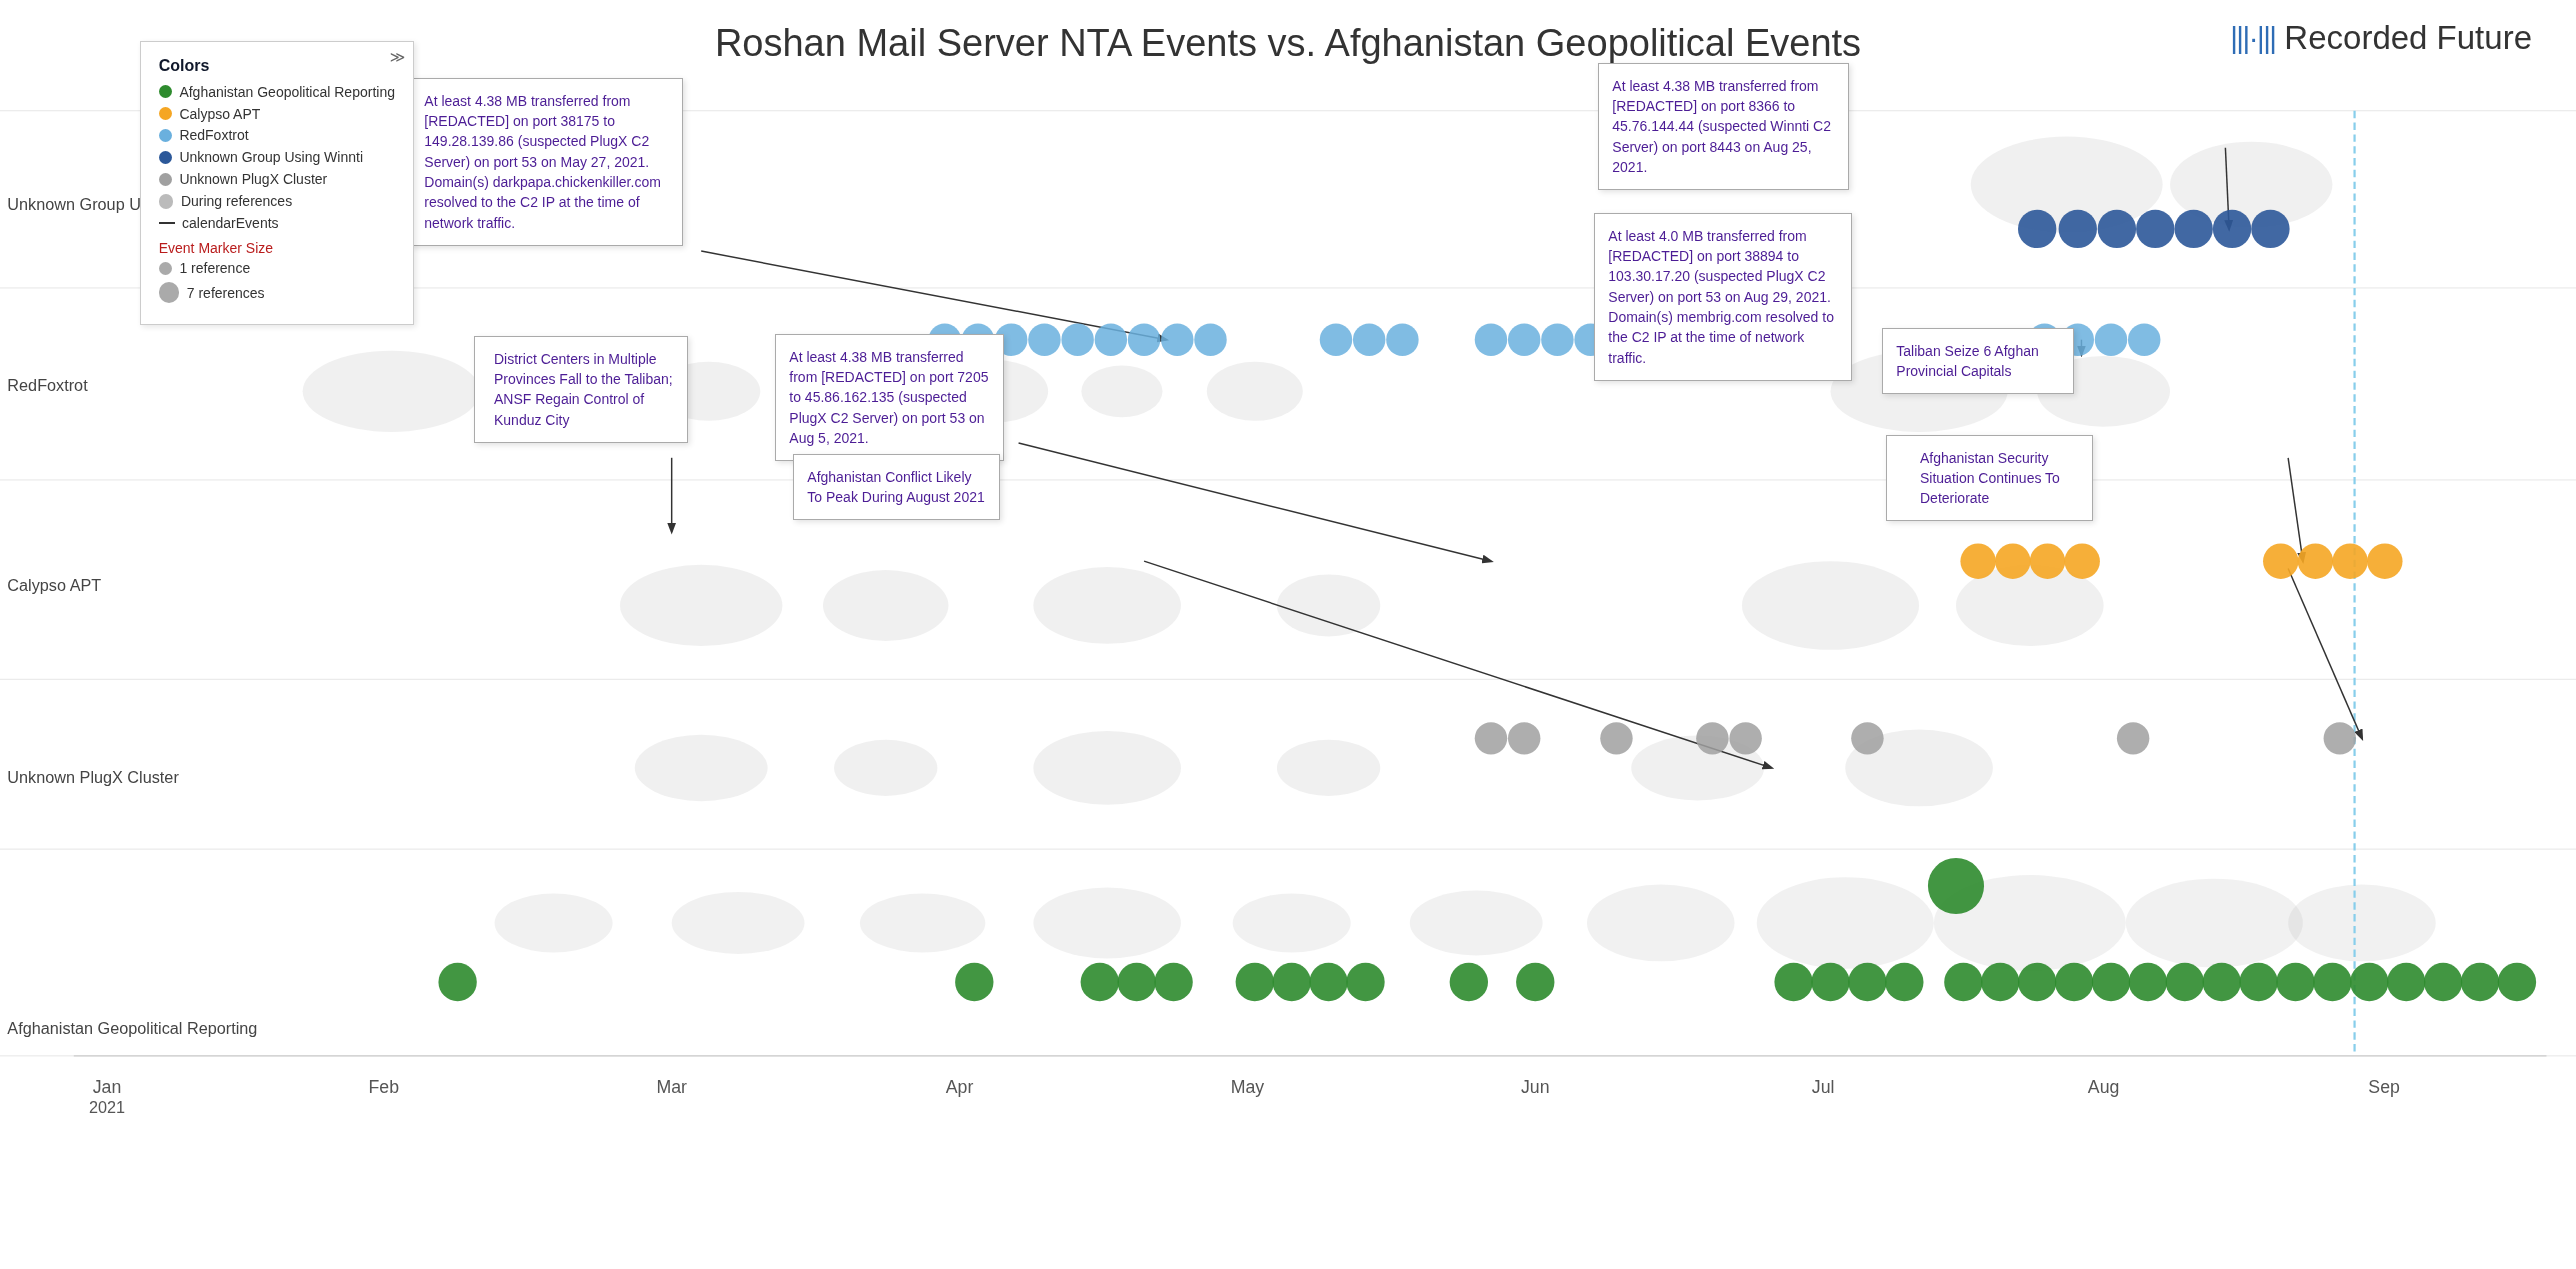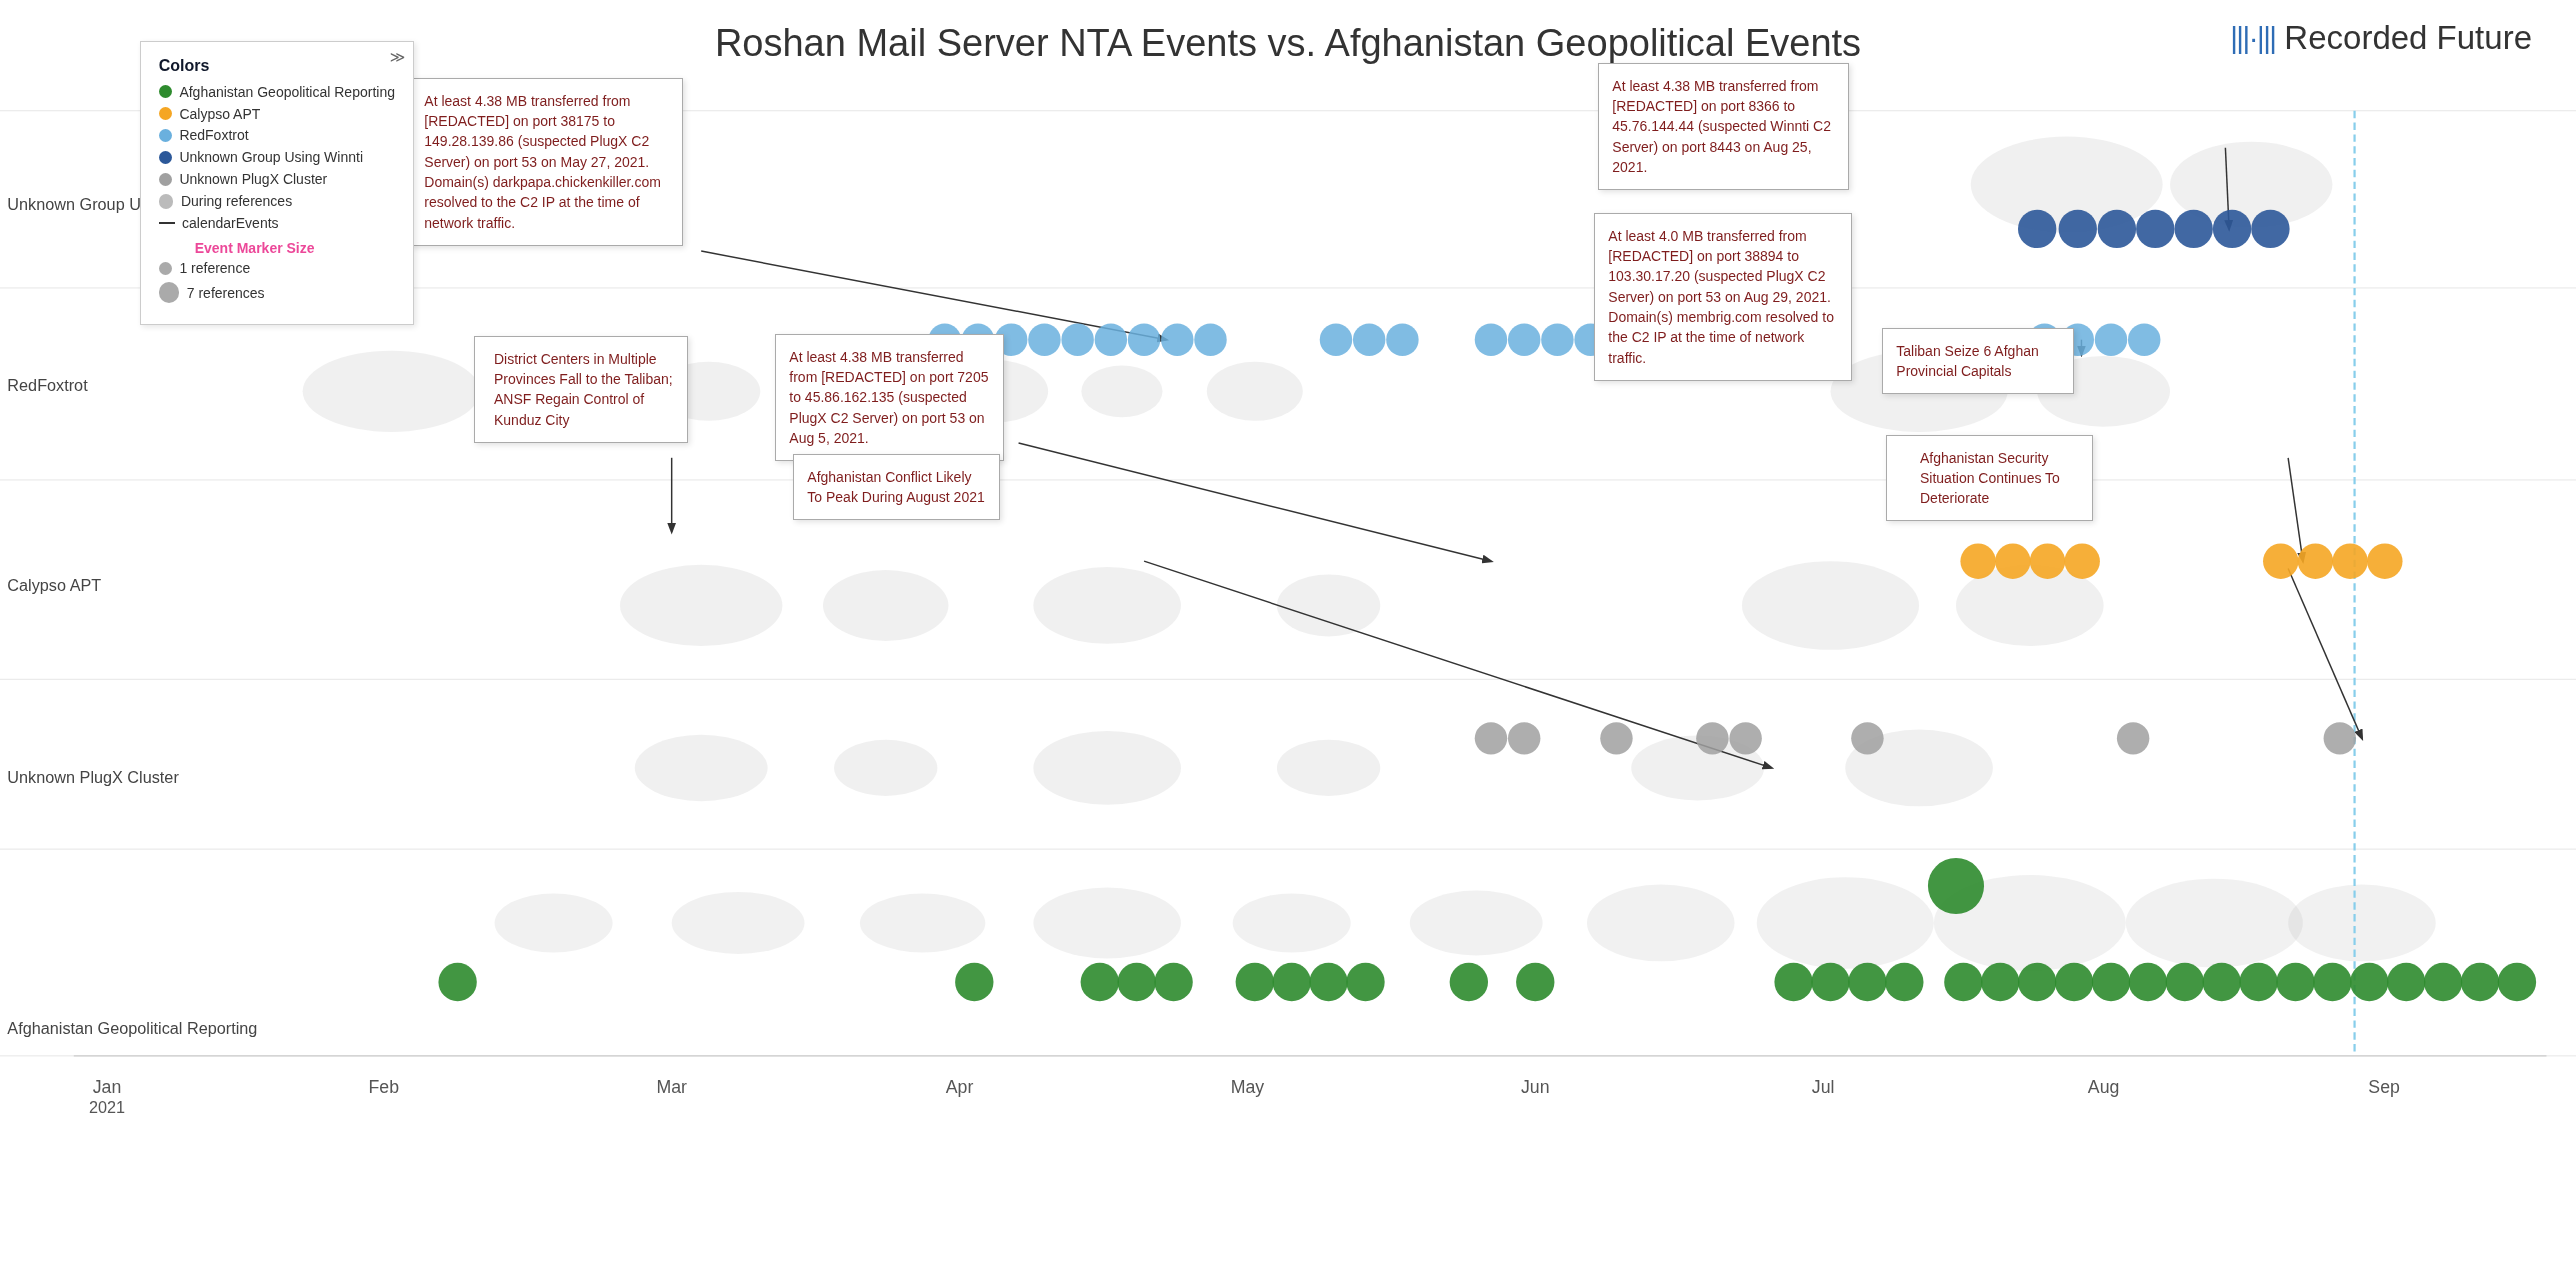--- a/index.html
+++ b/index.html
@@ -82,36 +82,35 @@
       flex-shrink: 0;
     }
     .legend-dash {
       width: 16px;
       height: 2.2px;
       background: #333;
       flex-shrink: 0;
     }
     .legend-section-title {
       font-size: 14px;
-      font-weight: 700;
+      font-weight: 400;
       margin-top: 8.9px;
       margin-bottom: 4.4px;
-      color: #ec4899;
-      margin-left: 36px;
+      color: #b91c1c;
     }
 
     
     .tooltip-box {
       position: absolute;
       background: white;
       border: 0.7px solid #aaa;
       padding: 11.8px 13.3px;
       font-size: 14px;
       line-height: 1.45;
-      color: #7f1d1d;
+      color: #4c1d95;
       max-width: 266px;
       box-shadow: 1.5px 1.5px 5.9px rgba(0,0,0,0.12);
       z-index: 50;
     }
 
     
     .annotation-svg {
       position: absolute;
       top: 0; left: 0;
       width: 100%;

